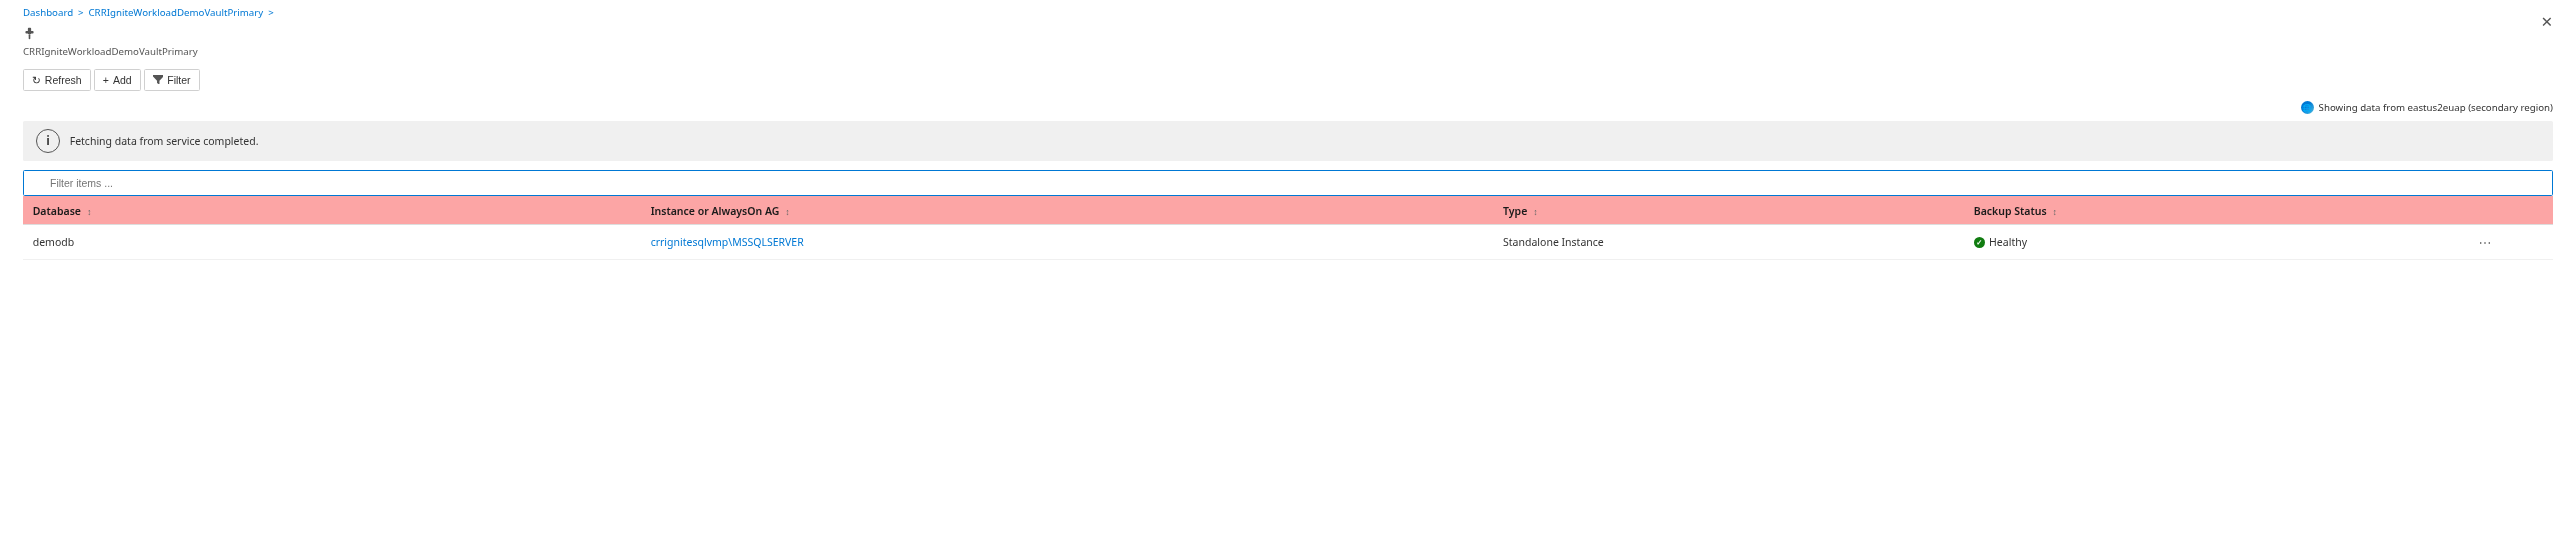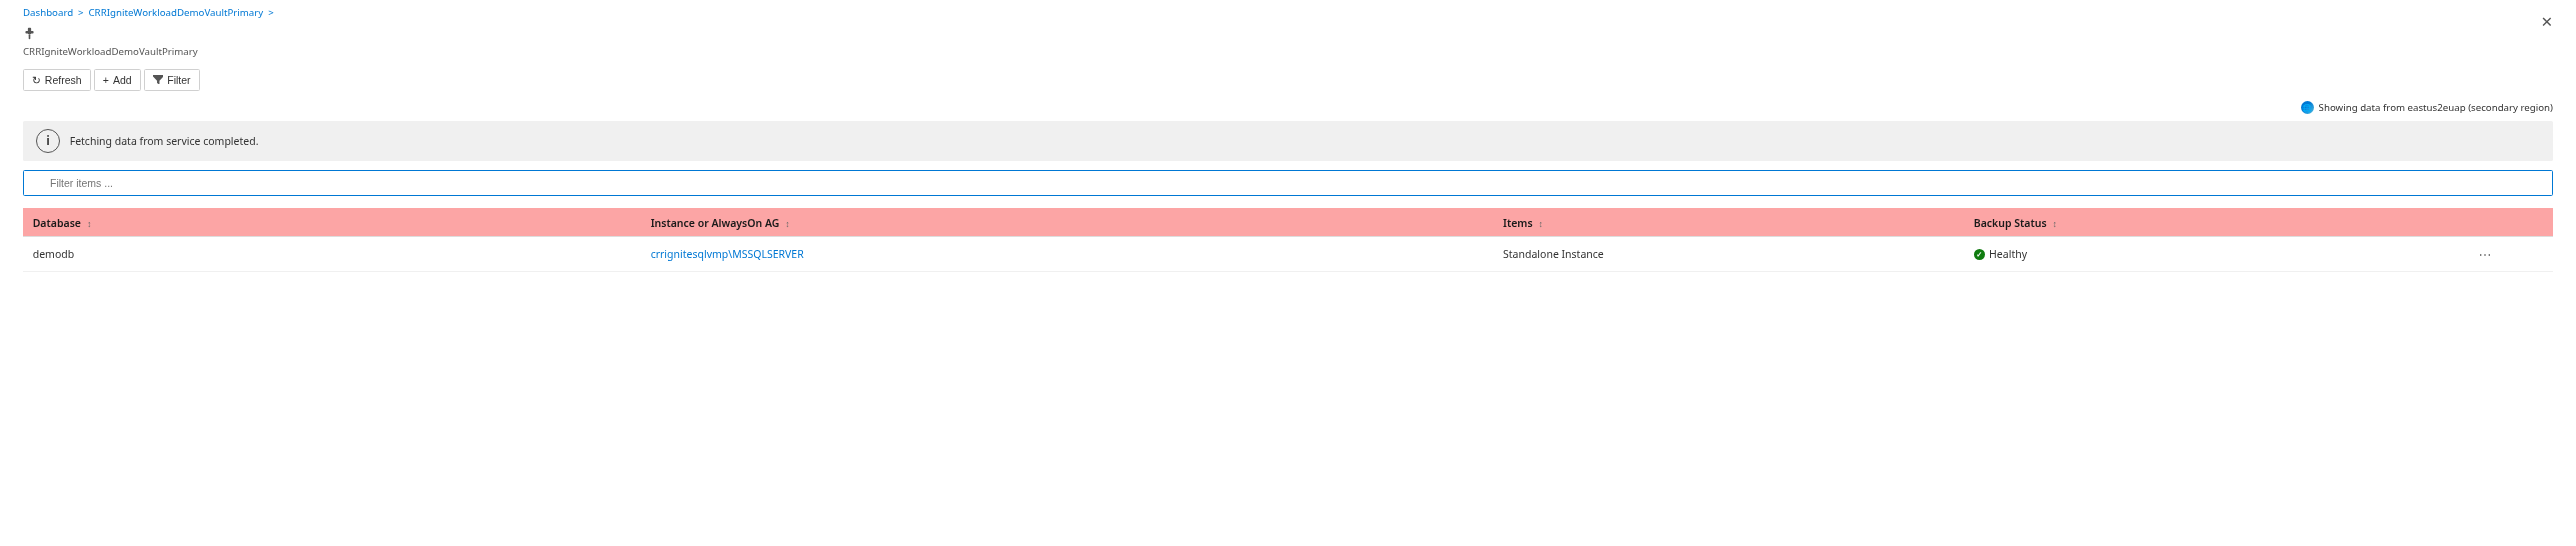--- a/index.html
+++ b/index.html
@@ -138,21 +138,21 @@
       font-size: 10.5px;
       border: 1.2px solid #0078d4;
       border-radius: 1.6px;
       outline: none;
       color: #333;
       background: #fff;
       position: relative;
     }
     .filter-input-wrapper {
       position: relative;
-      margin-bottom: 12px;
+      margin-bottom: 0;
       border-radius: 8px;
     }
     .filter-input-icon {
       position: absolute;
       left: 8px;
       top: 50%;
       transform: translateY(-50%);
       font-size: 10.5px;
       color: #666;
       pointer-events: none;
@@ -295,21 +295,21 @@
       <tr class="table-header-row">
         <th class="col-db">
           <span>Database</span>
           <span class="sort-icon">↕</span>
         </th>
         <th class="col-instance">
           <span>Instance or AlwaysOn AG</span>
           <span class="sort-icon">↕</span>
         </th>
         <th class="col-type">
-          <span>Items</span>
+          <span>Type</span>
           <span class="sort-icon">↕</span>
         </th>
         <th class="col-status">
           <span>Backup Status</span>
           <span class="sort-icon">↕</span>
         </th>
         <th class="col-actions"></th>
       </tr>
     </thead>
     <tbody>

